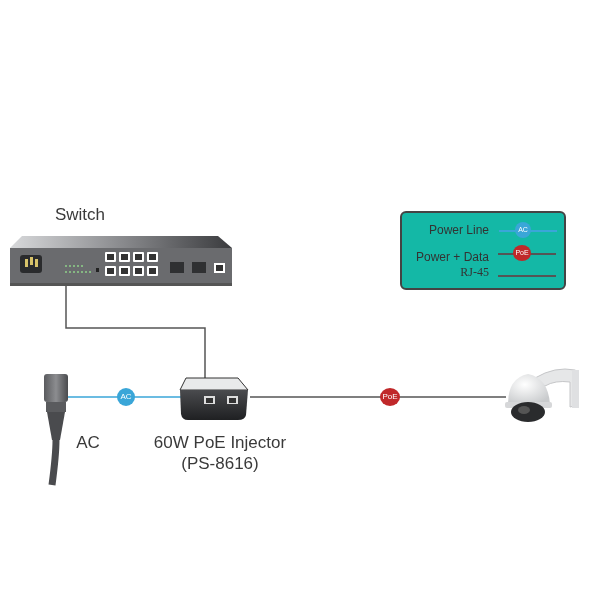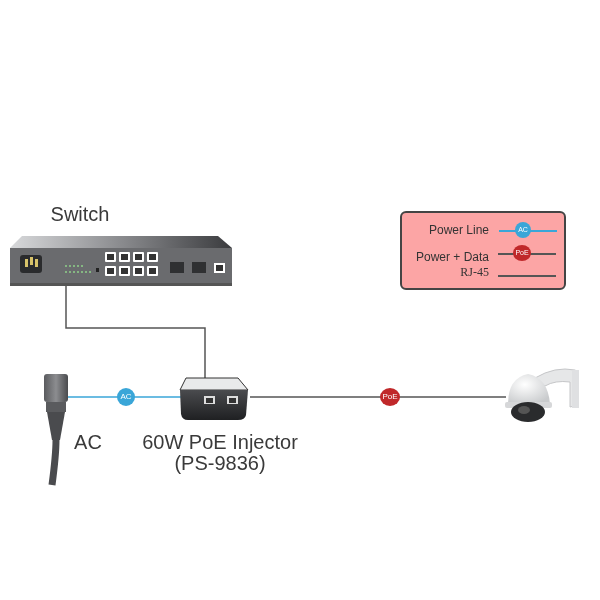--- a/index.html
+++ b/index.html
@@ -1,22 +1,22 @@
 <!DOCTYPE html>
 <html><head>
 <meta charset="utf-8">
 <style>
   html, body { margin: 0; padding: 0; background: #ffffff; }
   body { width: 600px; height: 600px; position: relative; overflow: hidden;
          font-family: "Liberation Sans", sans-serif; color: #333; }
   .abs { position: absolute; }
-  .lbl { position: absolute; font-size: 20px; color: #3a3a3a; text-align: center; line-height: 21px; }
+  .lbl { position: absolute; font-size: 17px; color: #3a3a3a; text-align: center; line-height: 21px; }
   svg { position: absolute; left: 0; top: 0; }
   .legend { position: absolute; left: 400px; top: 211px; width: 166px; height: 79px;
-            border: 2px solid #444; border-radius: 6px; background: #fca5a5; box-sizing: border-box; }
+            border: 2px solid #444; border-radius: 6px; background: #14b8a6; box-sizing: border-box; }
   .leg-text { position: absolute; font-size: 12px; color: #333; text-align: right; width: 90px; }
 </style>
 </head>
 <body>
 
 <svg width="600" height="600" viewBox="0 0 600 600">
   <defs>
     <linearGradient id="swTop" x1="0" y1="0" x2="1" y2="0">
       <stop offset="0" stop-color="#d8d9db"></stop>
       <stop offset="0.5" stop-color="#8a8b8e"></stop>
@@ -127,21 +127,21 @@
   <span>AC</span>
 </div>
 <div class="abs" style="left:380px;top:388px;width:20px;height:18px;border-radius:50%;background:#c0282a;color:#fff;font-size:8px;line-height:18px;text-align:center;">
   <span>PoE</span>
 </div>
 
 <div class="lbl" style="left:40px;top:204px;width:80px;">Switch</div>
 <div class="lbl" style="left:68px;top:432px;width:40px;">AC</div>
 <div class="lbl" style="left:130px;top:432px;width:180px;">
   <div>60W PoE Injector</div>
-  <div>(PS-9836)</div>
+  <div>(PS-8616)</div>
 </div>
 <div class="lbl" style="left:470px;top:432px;width:130px;">
 </div>
 
 <div class="legend">
   <div class="leg-text" style="left:-3px;top:10px;">Power Line</div>
   <div class="abs" style="left:97px;top:17px;width:58px;height:2px;background:#3aa6d8;"></div>
   <div class="abs" style="left:113px;top:9px;width:16px;height:16px;border-radius:50%;background:#3aa6d8;color:#fff;font-size:7px;line-height:16px;text-align:center;">
     <span>AC</span>
   </div>

